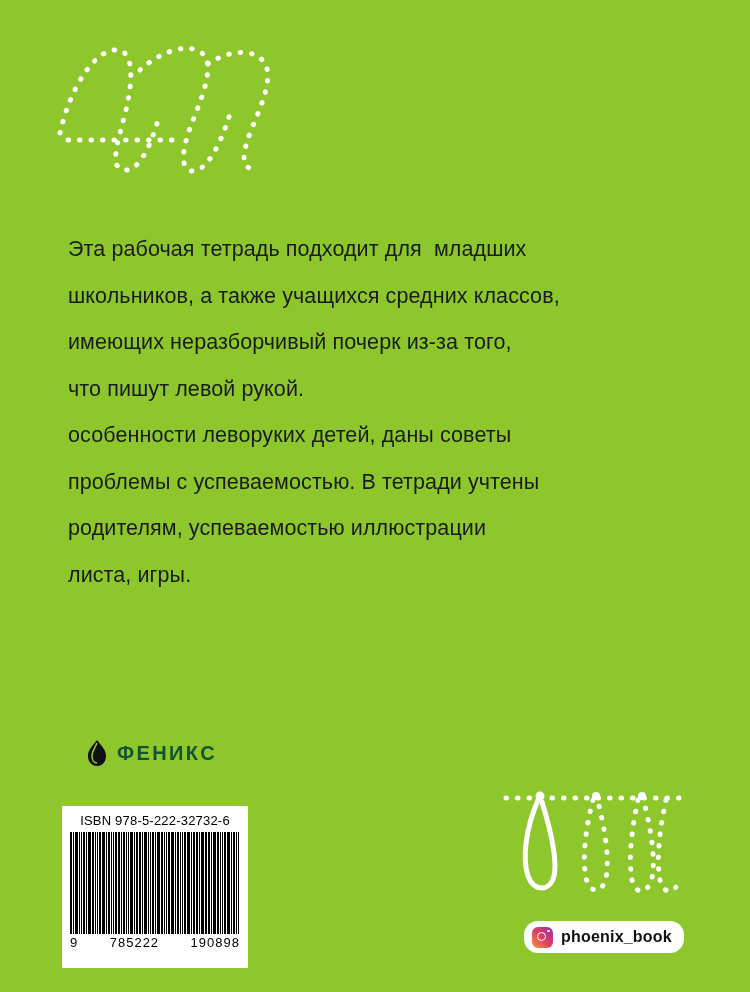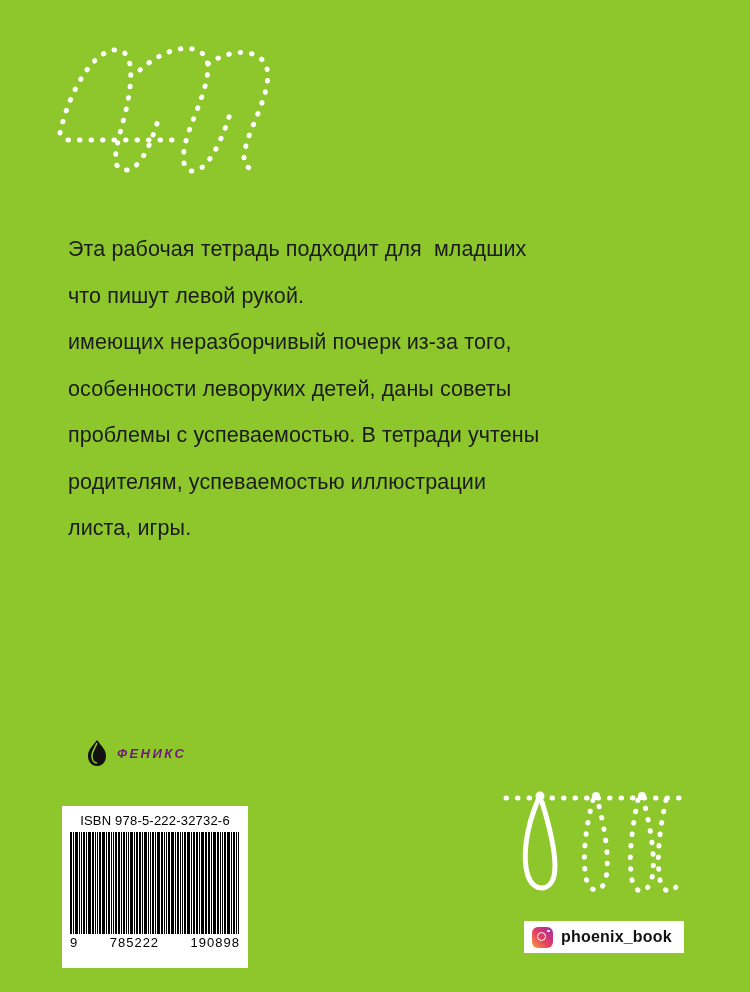--- a/index.html
+++ b/index.html
@@ -73,25 +73,24 @@
     display: flex;
     align-items: center;
     gap: 9px;
   }
   .flame {
     width: 22px;
     height: 26px;
     position: relative;
   }
   .publisher-name {
-    font-size: 13px;
+    font-size: 20px;
     font-weight: bold;
     letter-spacing: 2.4px;
-    color: #701a75;
-    font-style: italic;
+    color: #14532d;
   }
   
   .barcode-box {
     position: absolute;
     left: 62px;
     top: 806px;
     width: 186px;
     height: 162px;
     background: #ffffff;
     padding: 4px 6px 2px 6px;
@@ -126,21 +125,21 @@
     color: #000;
     padding: 1px 2px 0 2px;
     letter-spacing: 1px;
   }
   
   .ig-badge {
     position: absolute;
     left: 524px;
     top: 921px;
     background: #ffffff;
-    border-radius: 0;
+    border-radius: 14px;
     height: 32px;
     display: flex;
     align-items: center;
     padding: 0 12px 0 8px;
     gap: 8px;
   }
   .ig-icon {
     width: 21px;
     height: 21px;
     border-radius: 6px;
@@ -185,22 +184,23 @@
     <svg width="250" height="150" viewBox="0 0 250 150" aria-hidden="true">
       <path class="dotted" d="M20 105 C 30 60, 55 20, 78 22 C 96 24, 92 60, 84 90 C 76 120, 70 140, 84 142 C 98 144, 110 120, 118 92"></path>
       <path class="dotted" d="M100 42 C 122 22, 150 14, 163 26 C 176 38, 160 74, 150 100 C 142 122, 140 142, 152 143 C 166 144, 180 118, 190 86"></path>
       <path class="dotted" d="M168 36 C 188 22, 214 20, 224 34 C 234 48, 222 76, 212 100 C 204 120, 200 138, 210 140"></path>
       <path class="dotted" d="M28 112 L 132 112"></path>
     </svg>
   </div>
 
   <div class="blurb">
     <p>Эта рабочая тетрадь подходит для  младших</p>
+    <p>школьников, а также учащихся средних классов,</p>
+    <p>имеющих неразборчивый почерк из-за того,</p>
     <p>что пишут левой рукой.</p>
-    <p>имеющих неразборчивый почерк из-за того,</p>
     <p>особенности леворуких детей, даны советы</p>
     <p>проблемы с успеваемостью. В тетради учтены</p>
     <p>родителям, успеваемостью иллюстрации</p>
     <p>листа, игры.</p>
   </div>
 
   <div class="publisher">
     <span class="flame">
       <svg width="22" height="26" viewBox="0 0 22 26" aria-hidden="true">
         <path d="M11 0 C 7 6, 2 9, 2 16 C 2 22, 6 26, 11 26 C 16 26, 20 22, 20 16 C 20 9, 15 6, 11 0 Z" fill="#111111"></path>

